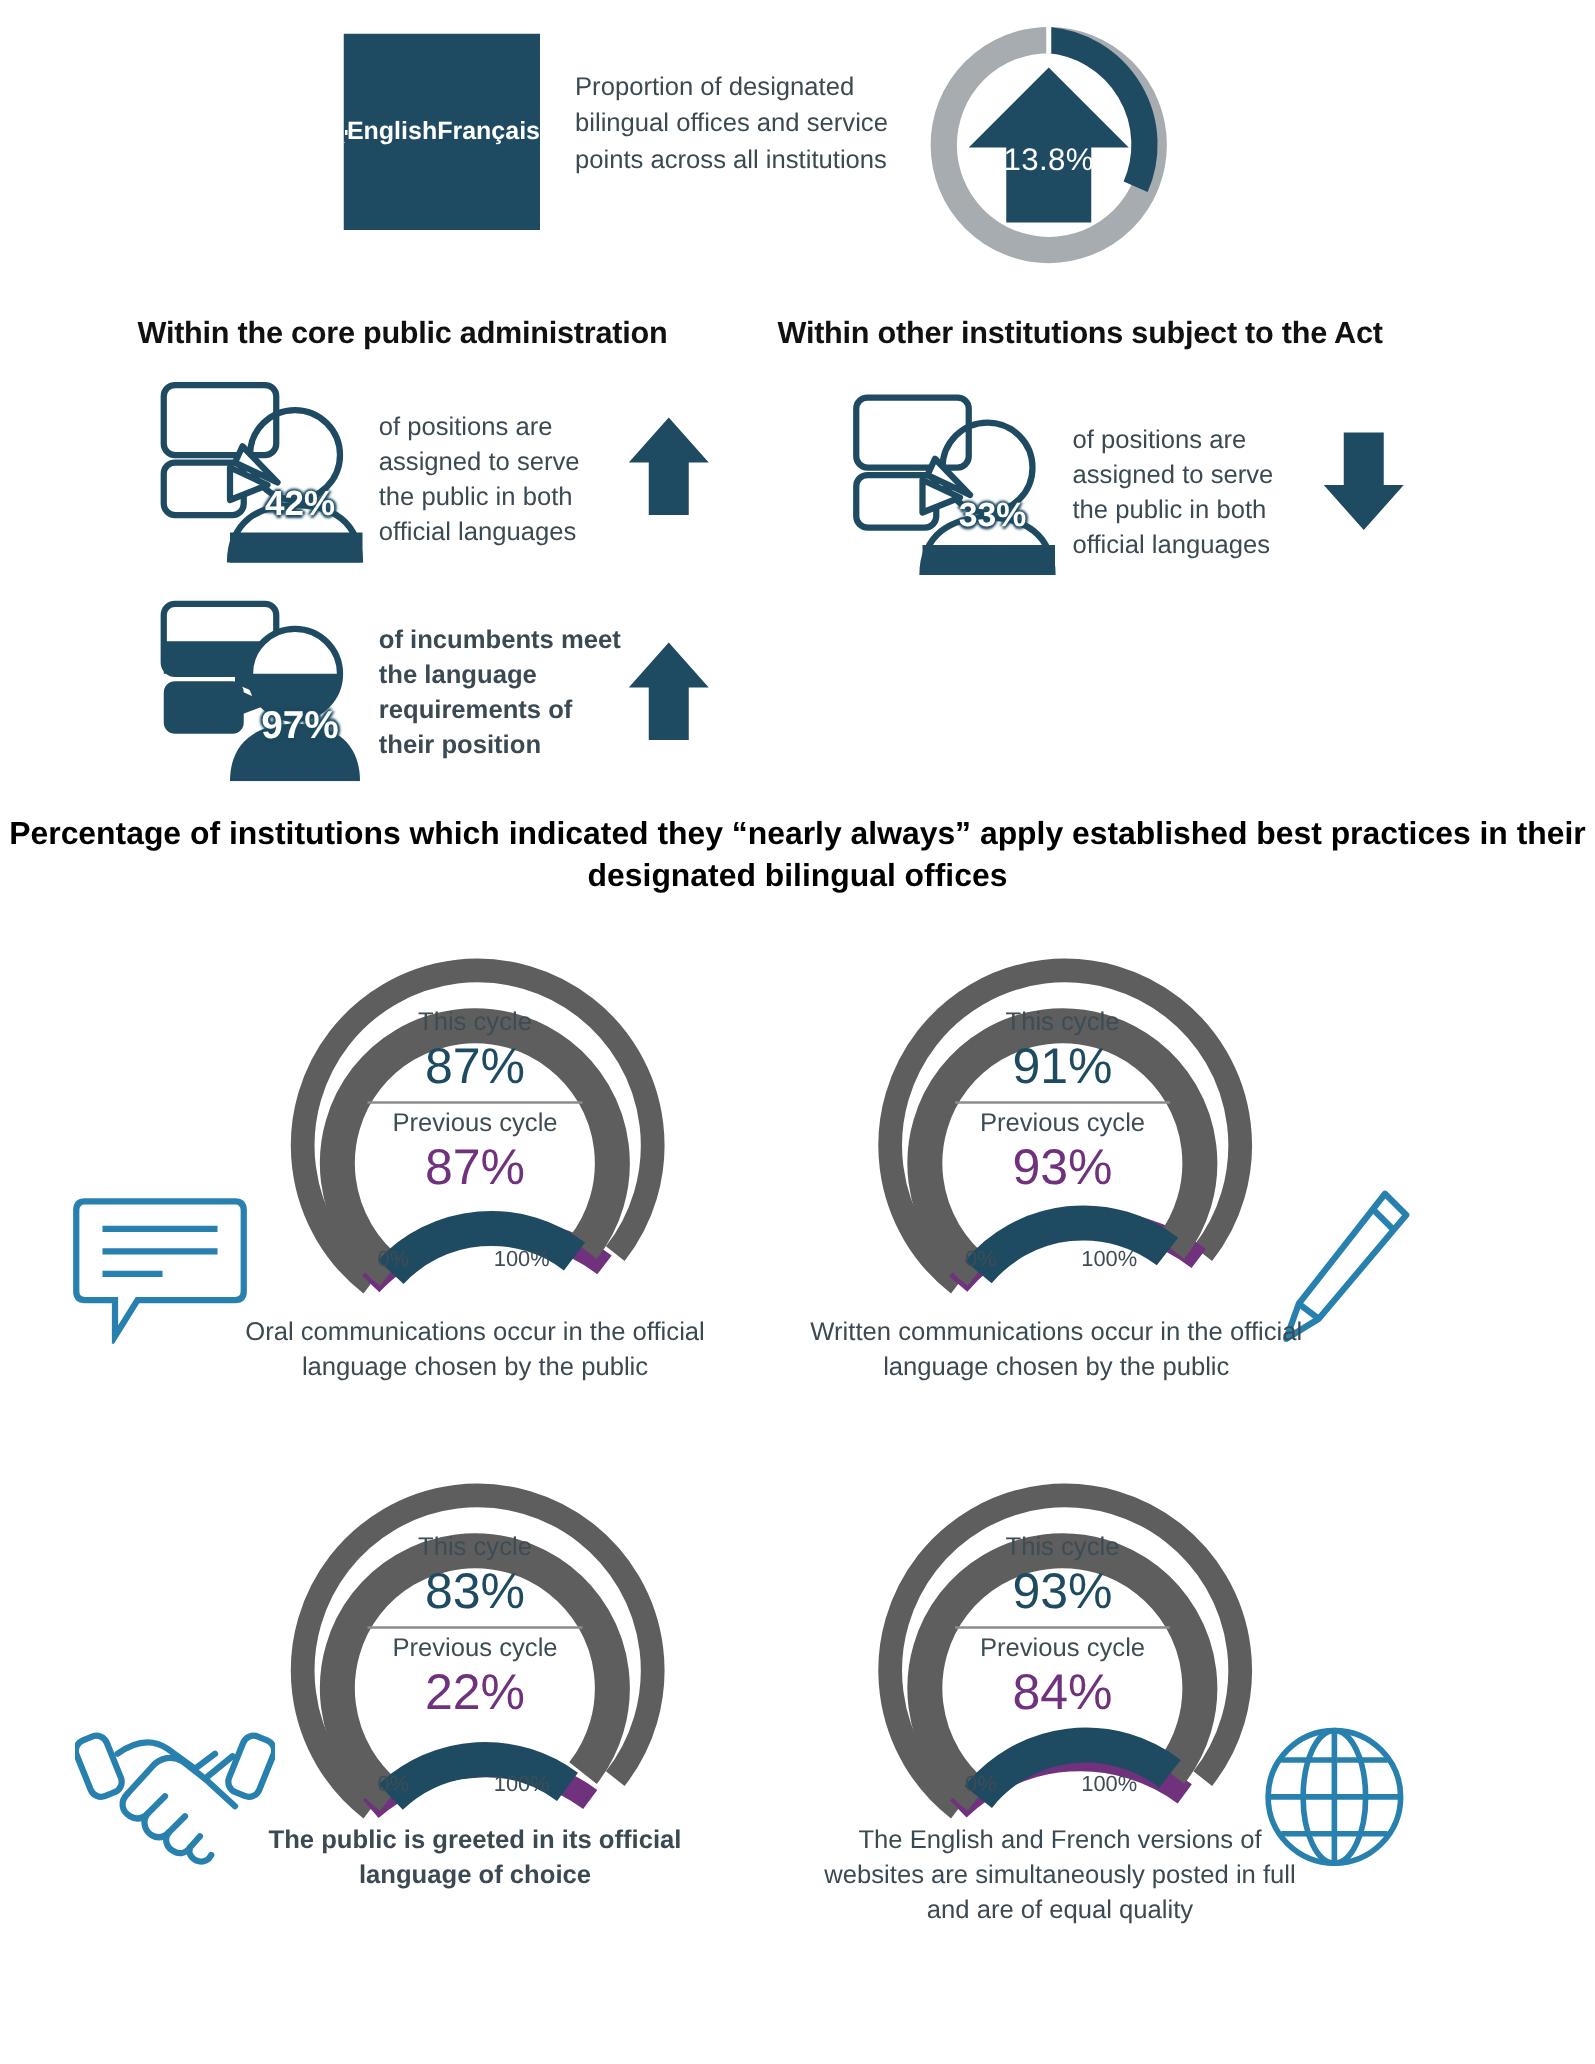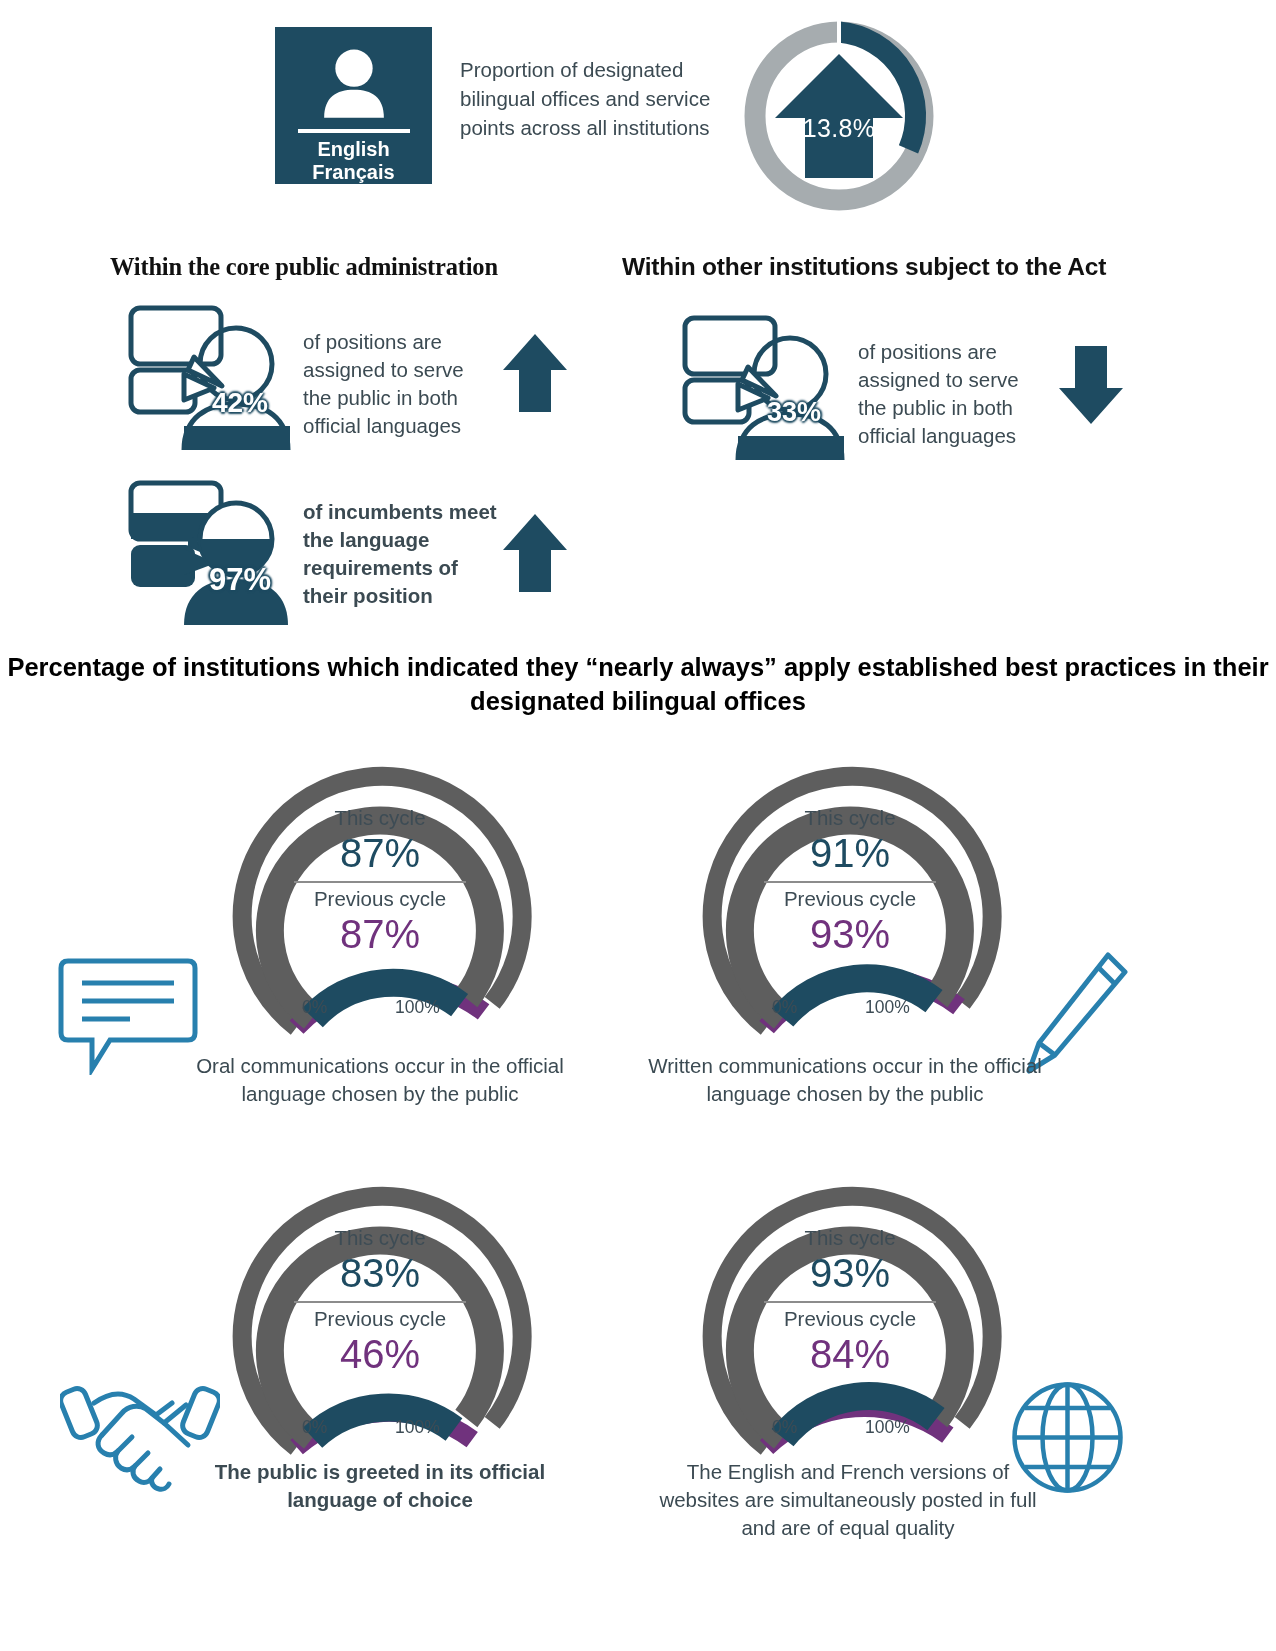--- a/index.html
+++ b/index.html
@@ -10,21 +10,21 @@
     color:#2f3e46;
     position:relative;
     overflow:hidden;
   }
   .abs{position:absolute;}
 
   
   #lang-badge{
     left:275px;top:27px;width:157px;height:157px;
     background:#1e4b61;
-    display:flex;flex-direction:column;align-items:center;justify-content:space-between;
+    display:flex;align-items:center;justify-content:space-between;
   }
   #lang-badge .person{margin-top:16px;}
   #lang-badge .rule{
     width:112px;height:4px;background:#fff;margin:6px 0 5px 0;
   }
   #lang-badge .lng{
     color:#fff;font-weight:bold;font-size:20px;line-height:23px;text-align:center;
   }
 
   #top-desc{
@@ -39,21 +39,21 @@
     color:#fff;font-size:25px;letter-spacing:.3px;
     padding-top:24px;box-sizing:border-box;
     pointer-events:none;
   }
 
   
   .sec-head{
     font-weight:bold;font-size:24.5px;color:#111;
     letter-spacing:-0.2px;white-space:nowrap;
   }
-  #head-left{left:110px;top:253px;font-family:Liberation Serif, serif;}
+  #head-left{left:110px;top:253px;}
   #head-right{left:622px;top:253px;}
 
   
   .stat-text{font-size:20.5px;line-height:28px;color:#3b4a52;}
 
   
   #big-title{
     left:0;top:650px;width:1276px;text-align:center;
     font-weight:bold;font-size:25.5px;line-height:34px;color:#000;
   }
@@ -220,21 +220,21 @@
     <path d="M81.6 287.2 A140 140 0 0 1 257.2 279.6" fill="none" stroke="#70327d" stroke-width="19"></path>
     <path d="M97.6 277.6 A110 110 0 1 1 251.4 258.5" fill="none" stroke="#5e5e5e" stroke-width="28"></path>
     <path d="M97.6 277.6 A110 110 0 0 1 239.0 269.5" fill="none" stroke="#1e4b61" stroke-width="28"></path>
   </svg>
   <div class="gauge-center">
     <div class="gc-inner">
       <div class="gc-lbl">This cycle</div>
       <div class="gc-now">83%</div>
       <div class="gc-hr"></div>
       <div class="gc-lbl">Previous cycle</div>
-      <div class="gc-prev">46%</div>
+      <div class="gc-prev">22%</div>
     </div>
   </div>
   <div class="tick" style="left:87px;top:257px;">0%</div>
   <div class="tick" style="left:180px;top:257px;">100%</div>
 </div>
 <svg class="abs" style="left:60px;top:1375px;" width="160" height="120" viewBox="0 0 160 120">
   <g fill="none" stroke="#2880ae" stroke-width="5" stroke-linejoin="round" stroke-linecap="round">
     <rect x="6" y="14" width="26" height="48" rx="9" transform="rotate(-22 19 38)"></rect>
     <rect x="128" y="14" width="26" height="48" rx="9" transform="rotate(22 141 38)"></rect>
     <path d="M34 28 C48 18 62 16 74 24 L96 40 L112 28"></path>

